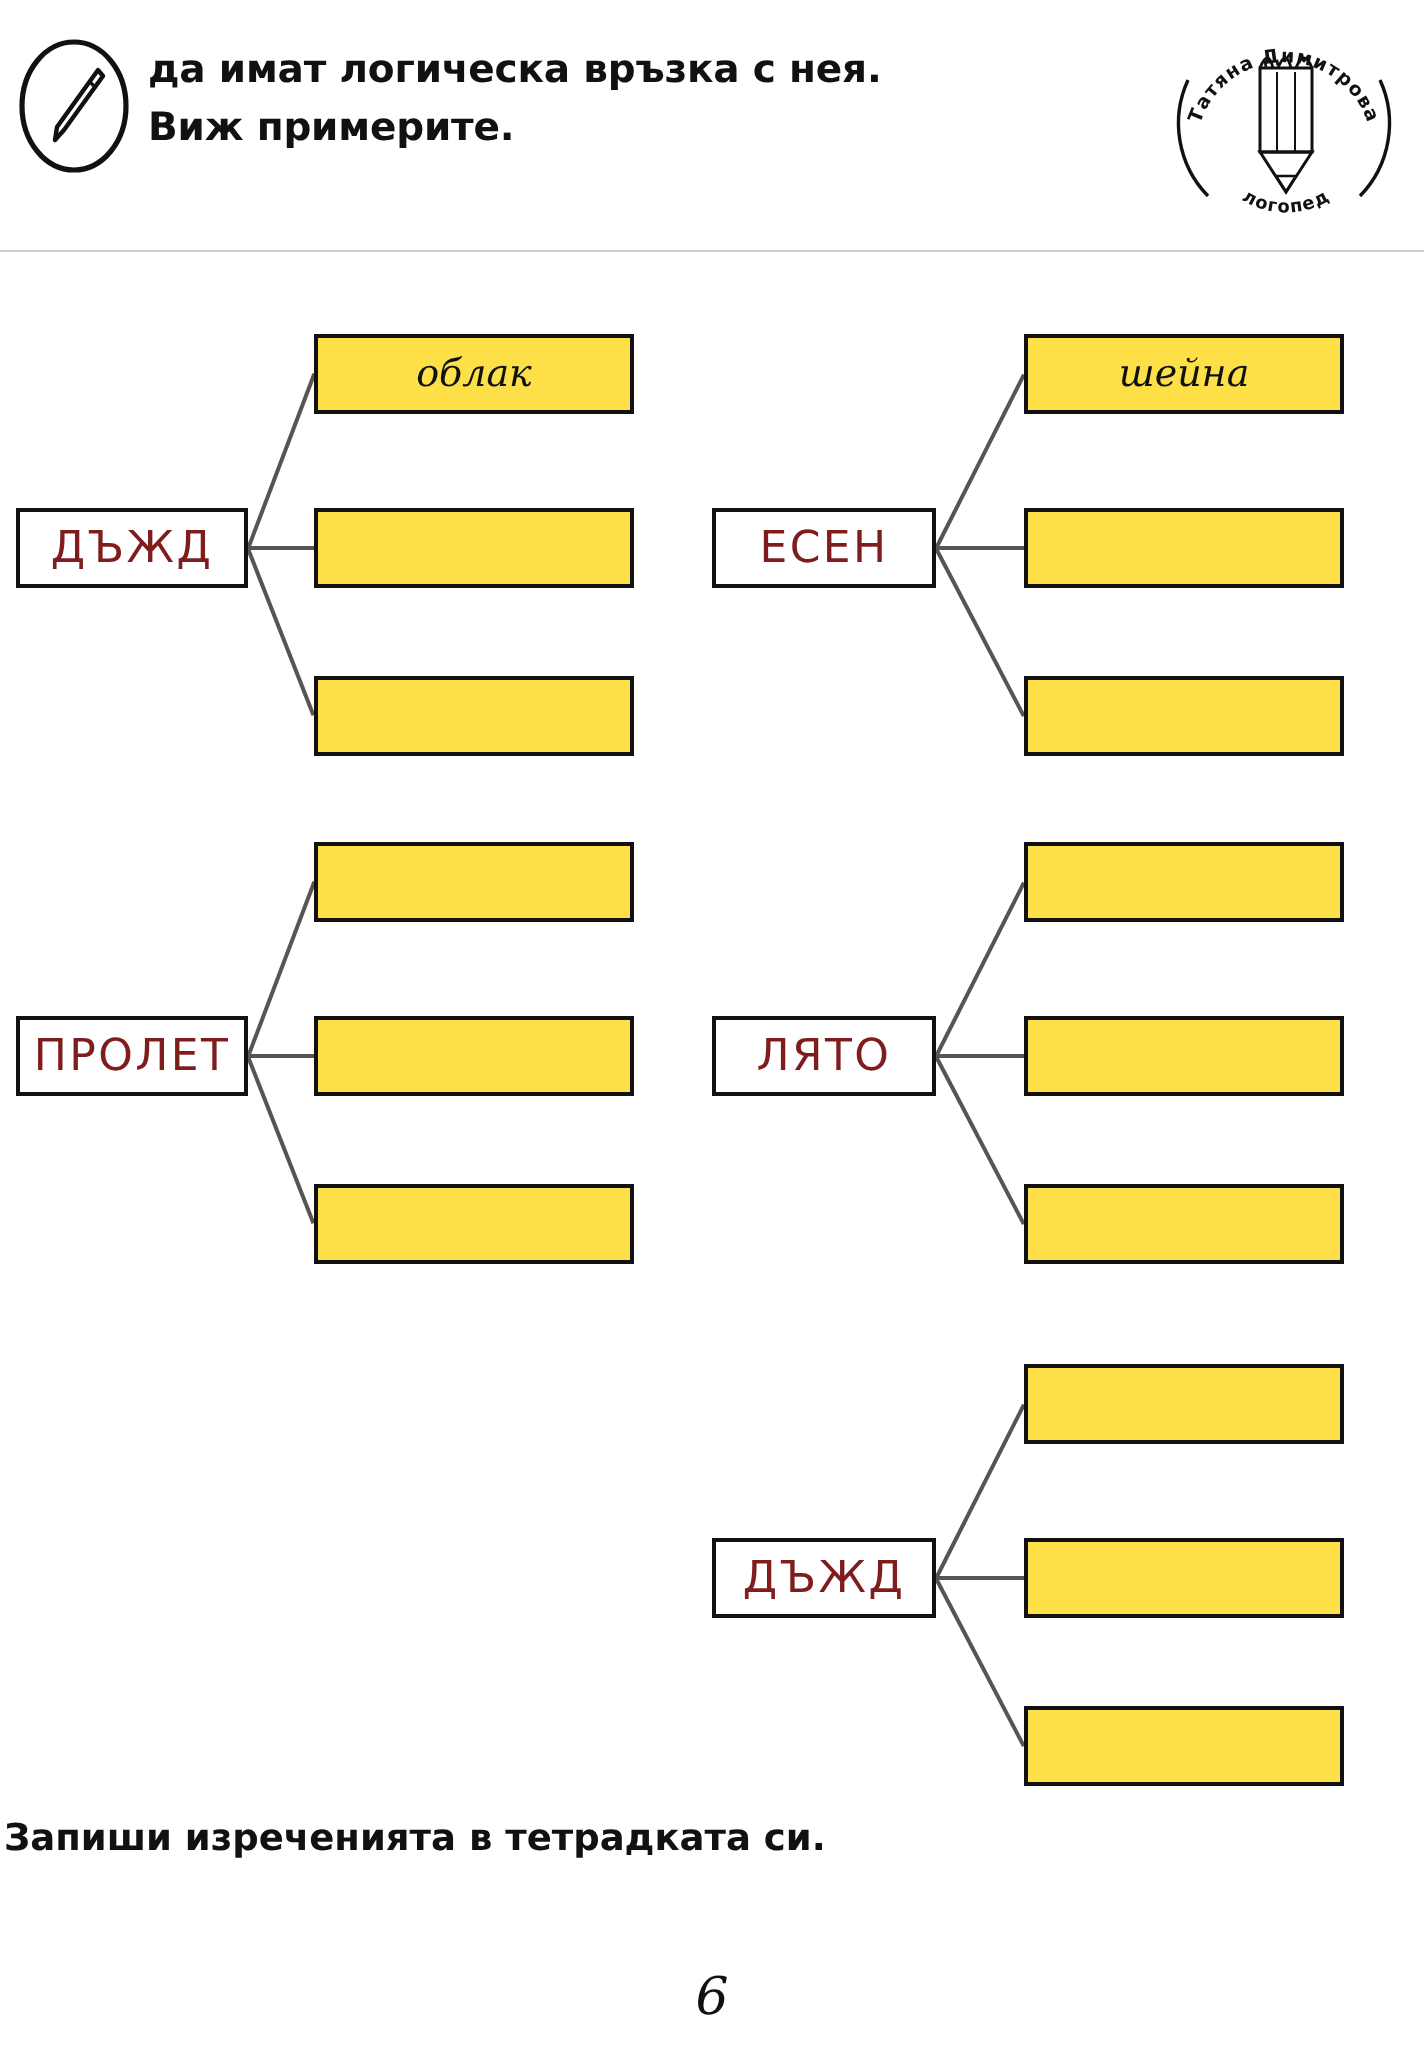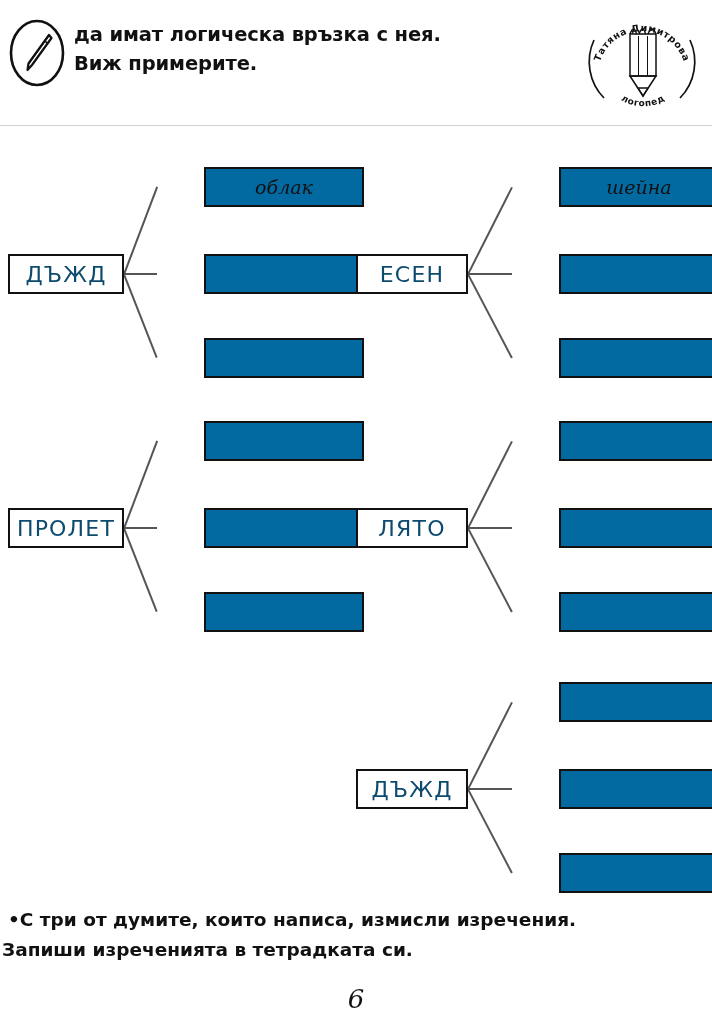--- a/index.html
+++ b/index.html
@@ -21,27 +21,27 @@
 
   
   #diagram{position:absolute;left:0;top:126px;width:712px;height:780px;}
   .group{position:absolute;width:356px;height:232px;}
 
   .label-box{position:absolute;box-sizing:border-box;
              border:2.5px solid #111;background:#fff;
              height:40px;display:flex;align-items:center;
              justify-content:center;z-index:3;}
   .label-box span{font-family:"DejaVu Sans",sans-serif;font-weight:400;
-                  font-size:22px;letter-spacing:1.2px;color:#0c4a6e;
+                  font-size:22px;letter-spacing:1.2px;color:#7f1d1d;
                   white-space:nowrap;}
 
   .answer-box{position:absolute;box-sizing:border-box;
-              border:2.5px solid #111;background:#0369a1;
+              border:2.5px solid #111;background:#fde047;
               height:40px;width:160px;display:flex;align-items:center;
-              justify-content:center;z-index:3;margin-left:47px;}
+              justify-content:center;z-index:3;}
   .answer-box span{font-family:"DejaVu Serif",serif;font-style:italic;
                    font-size:19px;color:#111;white-space:nowrap;}
 
   .connector{position:absolute;background:#555;z-index:1;
              transform-origin:0 50%;height:1.6px;}
 
   
   #footer{position:absolute;left:0;top:905px;width:712px;}
   .fline{font-family:"DejaVu Sans",sans-serif;font-weight:700;
          font-size:18.5px;line-height:30px;white-space:nowrap;color:#111;}
@@ -180,16 +180,15 @@
       <div class="answer-box" style="left: 162px; top: 128px;">
         <span></span>
       </div>
       <div class="answer-box" style="left: 162px; top: 212px;">
         <span></span>
       </div>
     </div>
   </div>
 
 <div id="footer">
-  <div class="fline" style="padding-left:8px"><span class="bullet">•</span><span>С три от думите, които написа, измисли изречения.</span></div>
   <div class="fline" style="padding-left:2px">Запиши изреченията в тетрадката си.</div>
 </div>
 <div id="page-num">6</div>
 
 </body></html>

